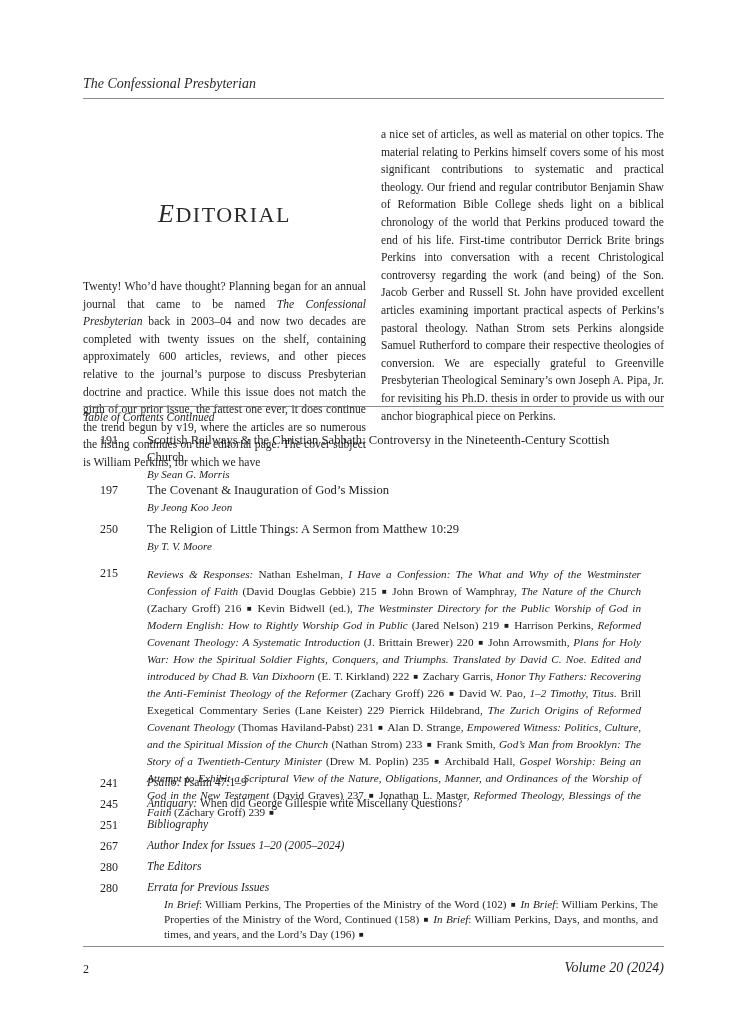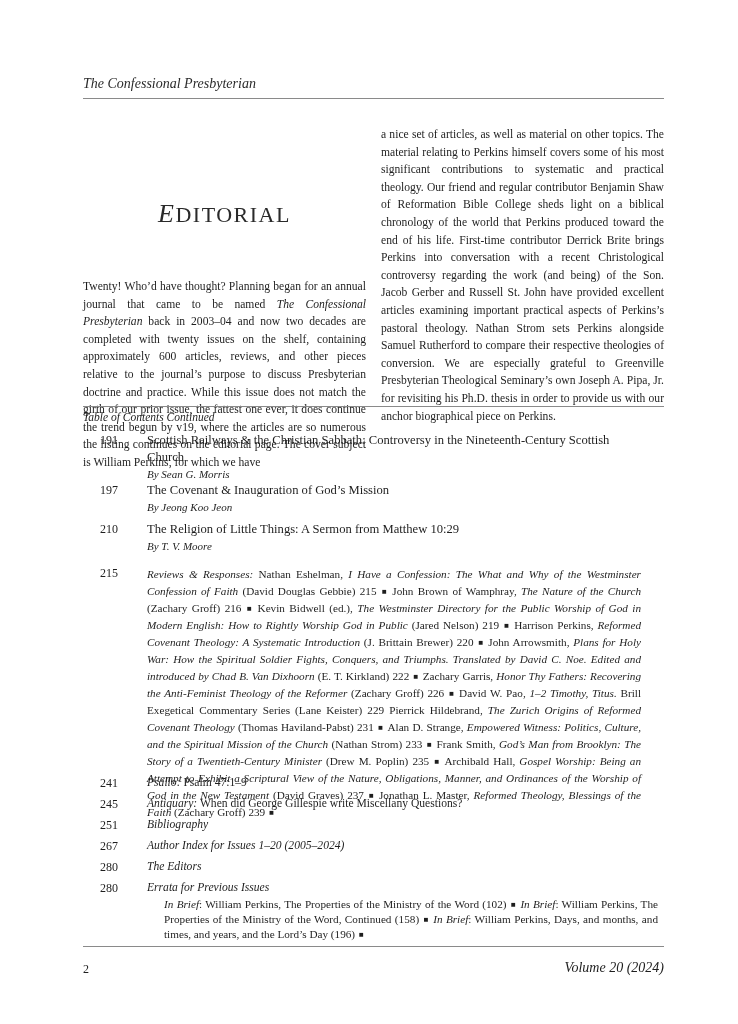--- a/index.html
+++ b/index.html
@@ -73,21 +73,21 @@
       </div>
   </div>
   <div class="toc-entry" style="margin-bottom:6px">
     <span class="pg">197</span>
     <div class="body">
         <div class="title">The Covenant &amp; Inauguration of God’s Mission</div>
         <div class="author">By  Jeong Koo Jeon</div>
       </div>
   </div>
   <div class="toc-entry">
-    <span class="pg">210</span>
+    <span class="pg">250</span>
     <div class="body">
         <div class="title">The Religion of Little Things: A Sermon from Matthew 10:29</div>
         <div class="author">By T. V. Moore</div>
       </div>
   </div>
 </div>
 
 <div class="reviews">
   <span class="pg">215</span>
   <div class="body" id="reviews-body"><i>Reviews &amp; Responses:</i> <span><span>Nathan Eshelman, </span><i>I Have a Confession: The What and Why of the Westminster Confession of Faith</i><span> (David Douglas Gebbie)  215</span></span><span class="sq">■</span><span><span>John Brown of Wamphray, </span><i>The Nature of the Church</i><span> (Zachary Groff)  216</span></span><span class="sq">■</span><span><span>Kevin Bidwell (ed.), </span><i>The Westminster Directory for the Public Worship of God in Modern English: How to Rightly Worship God in Public</i><span> (Jared Nelson)  219</span></span><span class="sq">■</span><span><span>Harrison Perkins, </span><i>Reformed Covenant Theology: A Systematic Introduction</i><span> (J. Brittain Brewer)  220</span></span><span class="sq">■</span><span><span>John Arrowsmith, </span><i>Plans for Holy War: How the Spiritual Soldier Fights, Conquers, and Triumphs. Translated by David C. Noe. Edited and introduced by Chad B. Van Dixhoorn</i><span> (E. T. Kirkland)  222</span></span><span class="sq">■</span><span><span>Zachary Garris, </span><i>Honor Thy Fathers: Recovering the Anti-Feminist Theology of the Reformer</i><span> (Zachary Groff)  226</span></span><span class="sq">■</span><span><span>David W. Pao, </span><i>1–2 Timothy, Titus.</i><span> Brill Exegetical Commentary Series (Lane Keister)  229</span></span>  <span><span>Pierrick Hildebrand, </span><i>The Zurich Origins of Reformed Covenant Theology</i><span> (Thomas Haviland-Pabst)  231</span></span><span class="sq">■</span><span><span>Alan D. Strange, </span><i>Empowered Witness: Politics, Culture, and the Spiritual Mission of the Church</i><span> (Nathan Strom)  233</span></span><span class="sq">■</span><span><span>Frank Smith, </span><i>God’s Man from Brooklyn: The Story of a Twentieth-Century Minister</i><span> (Drew M. Poplin)  235</span></span><span class="sq">■</span><span><span>Archibald Hall, </span><i>Gospel Worship: Being an Attempt to Exhibit a Scriptural View of the Nature, Obligations, Manner, and Ordinances of the Worship of God in the New Testament</i><span> (David Graves)  237</span></span><span class="sq">■</span><span><span>Jonathan L. Master, </span><i>Reformed Theology, Blessings of the Faith</i><span> (Zachary Groff)  239</span></span><span class="sq">■</span></div>

